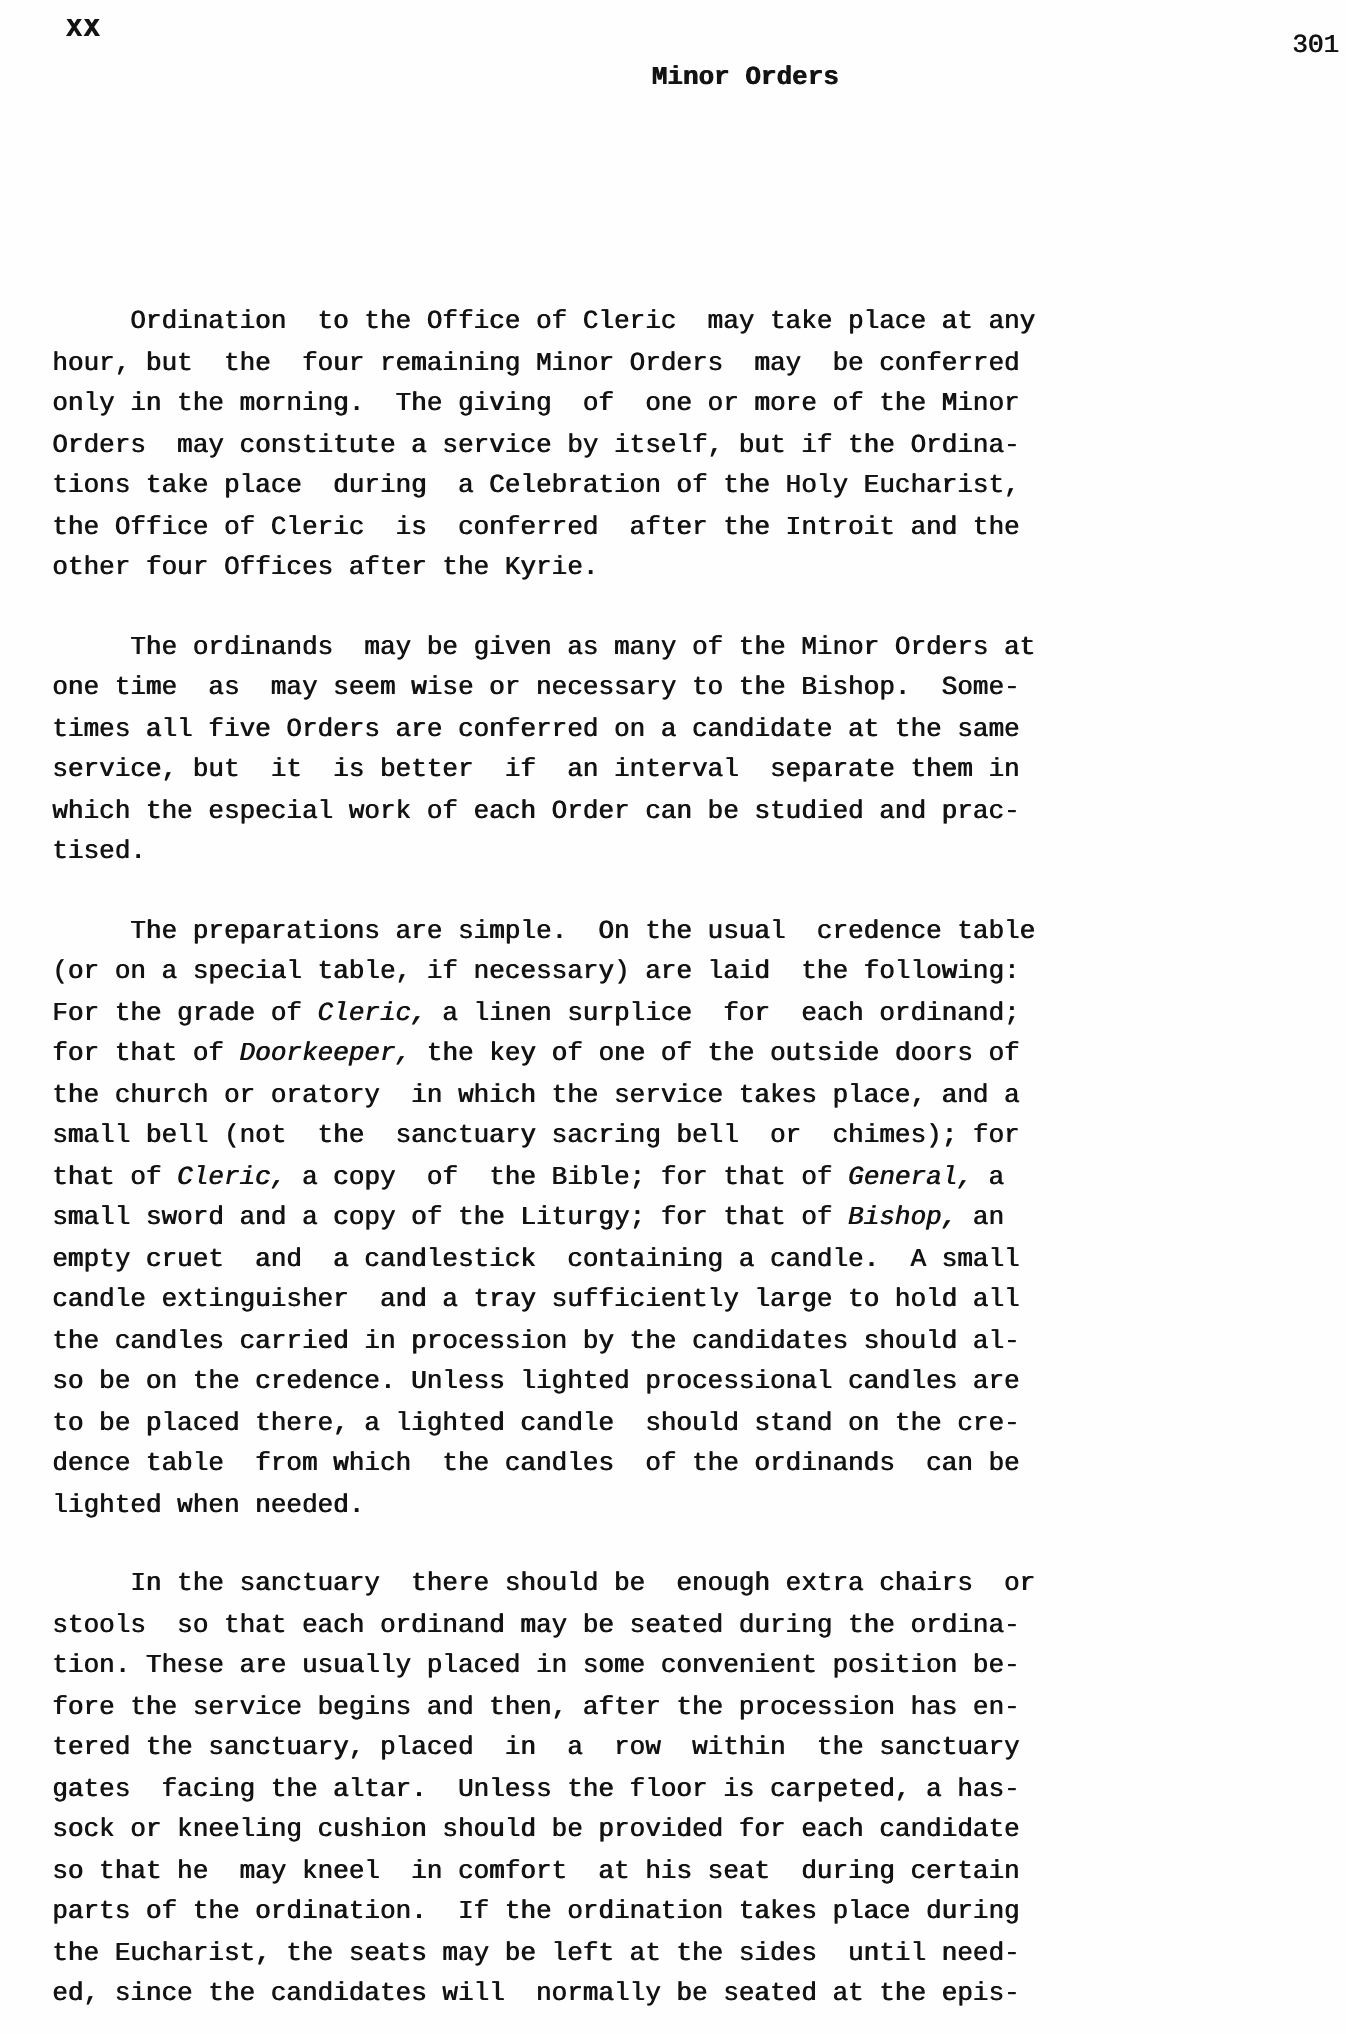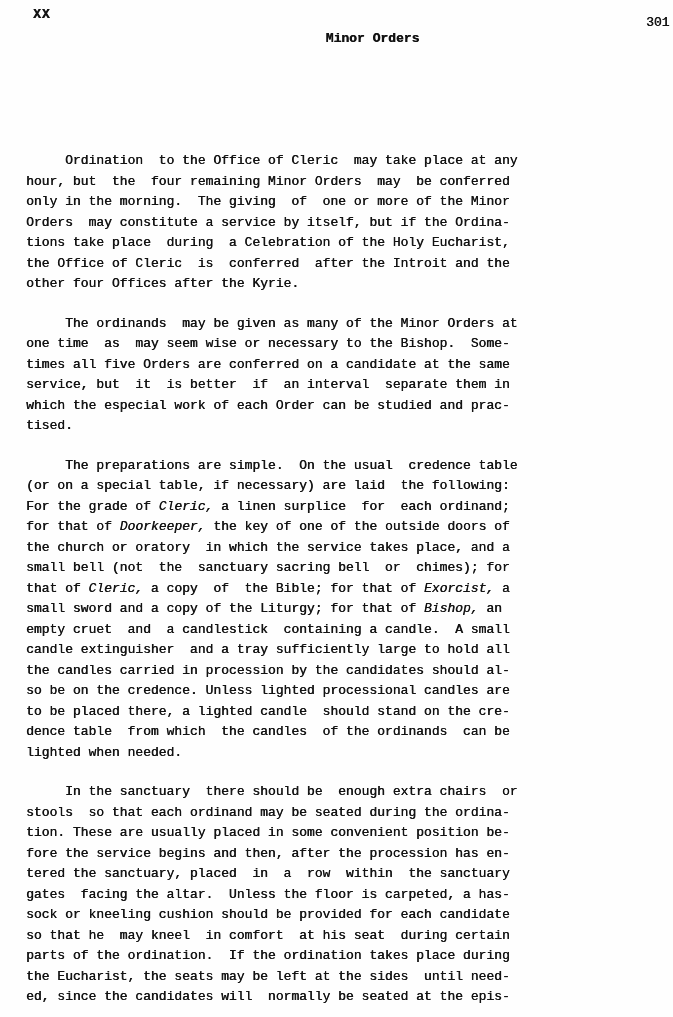--- a/index.html
+++ b/index.html
@@ -73,21 +73,21 @@
 times all five Orders are conferred on a candidate at the same
 service, but  it  is better  if  an interval  separate them in
 which the especial work of each Order can be studied and prac-
 tised.</div>
       <div class="para">     The preparations are simple.  On the usual  credence table
 (or on a special table, if necessary) are laid  the following:
 For the grade of <i>Cleric,</i> a linen surplice  for  each ordinand;
 for that of <i>Doorkeeper,</i> the key of one of the outside doors of
 the church or oratory  in which the service takes place, and a
 small bell (not  the  sanctuary sacring bell  or  chimes); for
-that of <i>Cleric,</i> a copy  of  the Bible; for that of <i>Exorcist,</i> a
+that of <i>Cleric,</i> a copy  of  the Bible; for that of <i>General,</i> a
 small sword and a copy of the Liturgy; for that of <i>Bishop,</i> an
 empty cruet  and  a candlestick  containing a candle.  A small
 candle extinguisher  and a tray sufficiently large to hold all
 the candles carried in procession by the candidates should al-
 so be on the credence. Unless lighted processional candles are
 to be placed there, a lighted candle  should stand on the cre-
 dence table  from which  the candles  of the ordinands  can be
 lighted when needed.</div>
       <div class="para">     In the sanctuary  there should be  enough extra chairs  or
 stools  so that each ordinand may be seated during the ordina-

